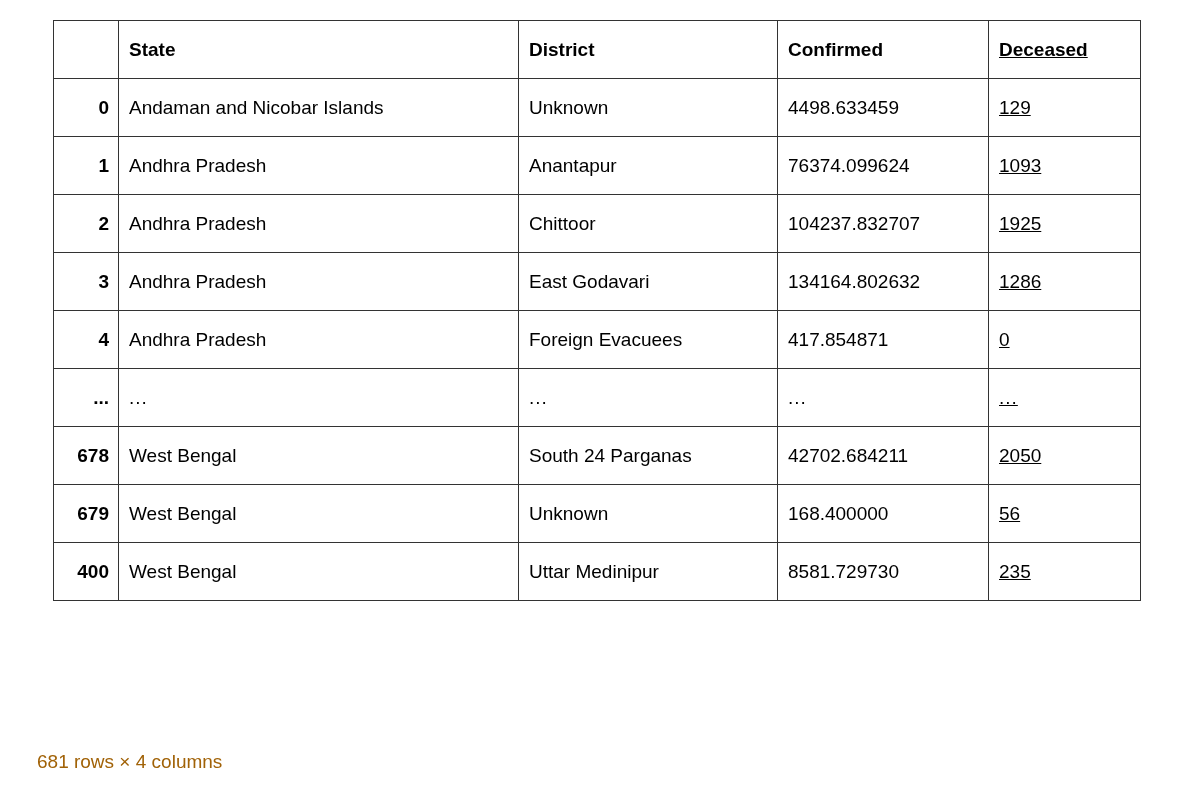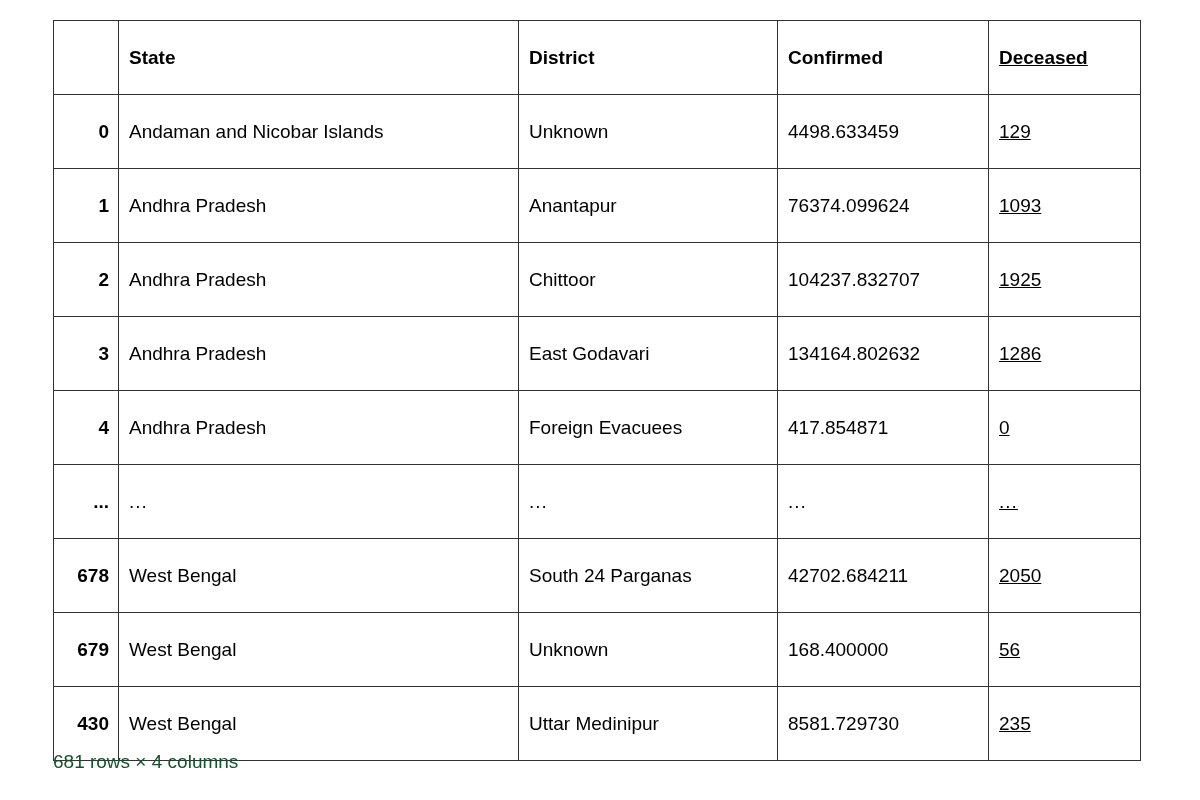--- a/index.html
+++ b/index.html
@@ -34,21 +34,21 @@
     border-collapse: collapse;
     border: none;
     font-size: 19px;
     color: #000000;
     background: #ffffff;
   }
 
   table.dataframe th,
   table.dataframe td {
     border: 1px solid #333333;
-    padding: 8px 10px;
+    padding: 0 10px;
     height: 57px;
     line-height: 57px;
     text-align: left;
     vertical-align: middle;
     white-space: nowrap;
     background: #ffffff;
     margin-left: 8px;
   }
 
   
@@ -76,24 +76,24 @@
   .col-deceased { width: 131px; text-decoration: underline; }
 
   .ellipsis-cell {
     color: #000000;
     letter-spacing: 1px;
   }
   tr.ellipsis-row th.row-index { font-weight: bold; }
 
   .df-shape {
     position: absolute;
-    left: 53px;
+    left: 37px;
     top: 751px;
     font-size: 19px;
-    color: #14532d;
+    color: #a16207;
     font-family: "Liberation Sans", sans-serif;
   }
 </style>
 </head>
 <body>
 
 <div id="dataframe-output">
 
   <div class="df-table-wrap">
     <table class="dataframe">
@@ -157,21 +157,21 @@
             <td class="col-deceased">2050</td>
           </tr>
           <tr>
             <th class="row-index">679</th>
             <td class="col-state">West Bengal</td>
             <td class="col-district">Unknown</td>
             <td class="col-confirmed">168.400000</td>
             <td class="col-deceased">56</td>
           </tr>
           <tr>
-            <th class="row-index">430</th>
+            <th class="row-index">400</th>
             <td class="col-state">West Bengal</td>
             <td class="col-district">Uttar Medinipur</td>
             <td class="col-confirmed">8581.729730</td>
             <td class="col-deceased">235</td>
           </tr>
         </tbody>
     </table>
   </div>
 
   <div class="df-shape">681 rows × 4 columns</div>

